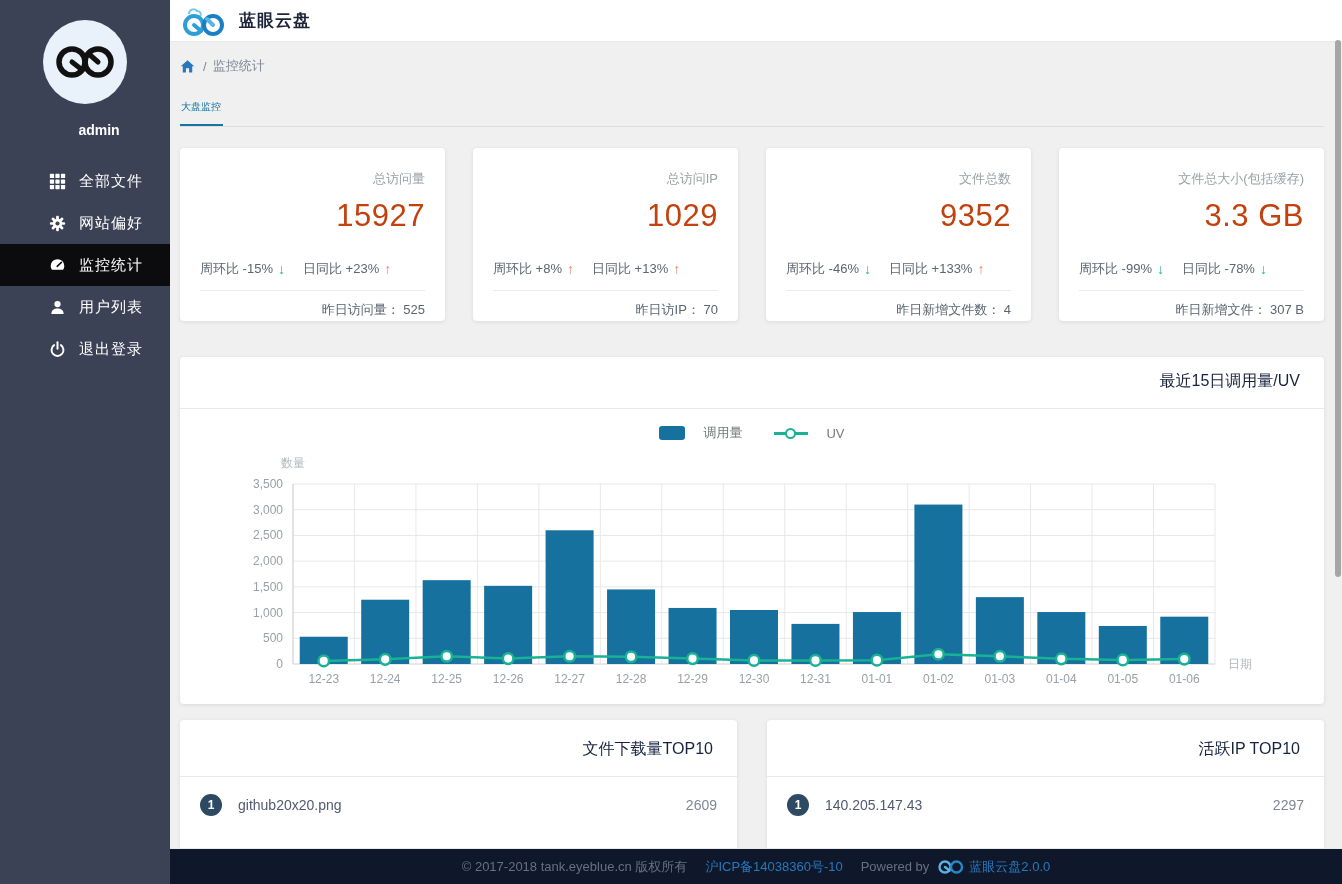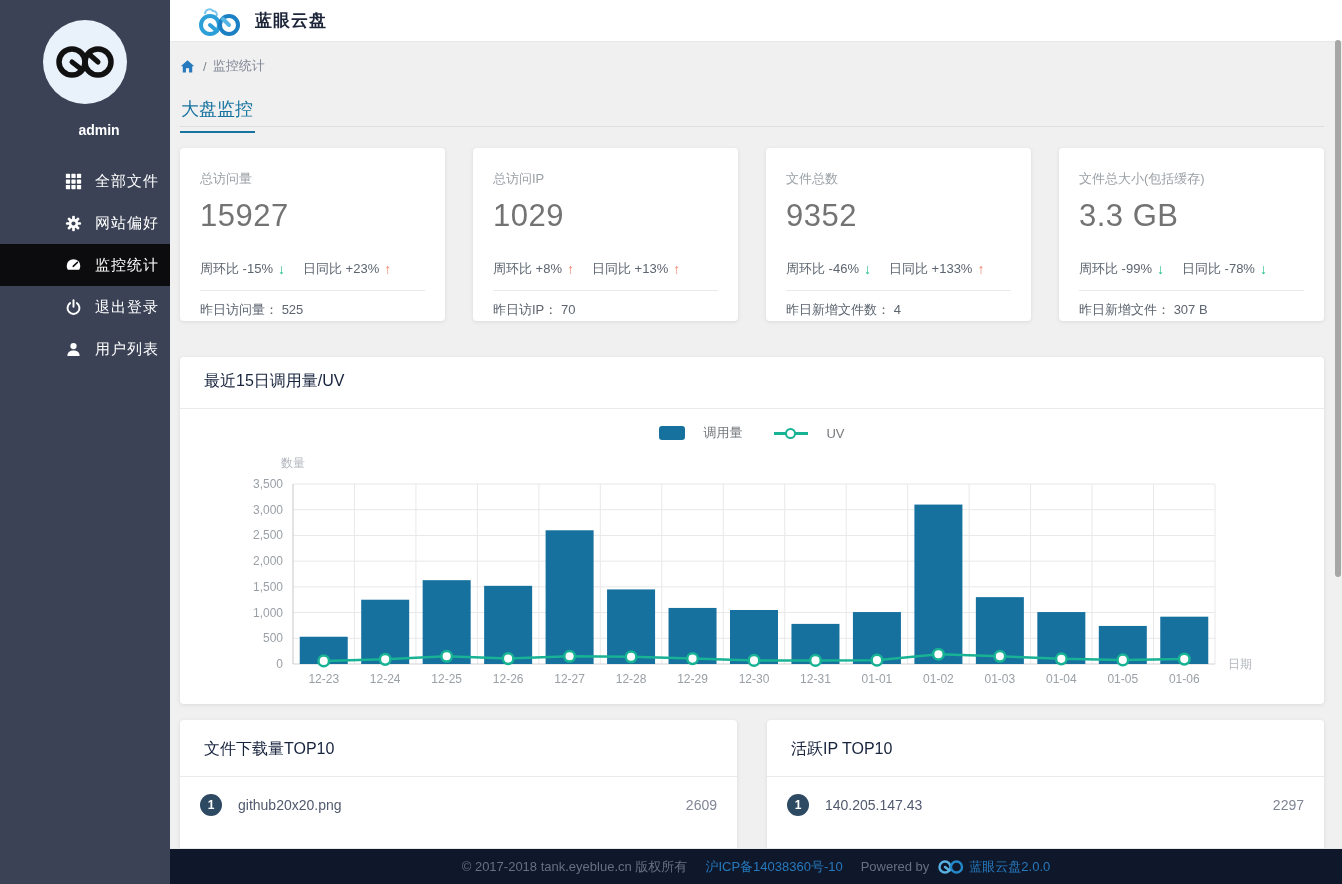--- a/index.html
+++ b/index.html
@@ -7,43 +7,43 @@
   body { font-family:"Liberation Sans","DejaVu Sans",sans-serif; font-size:14px; color:#515a6e; background:#f0f0f0; }
   svg text { font-family:"Liberation Sans","DejaVu Sans",sans-serif; }
   .page { position:relative; width:1342px; height:884px; overflow:hidden; background:#f0f0f0; }
 
   
   .sidebar { position:absolute; left:0; top:0; width:170px; height:884px; background:#3b4256; z-index:30; }
   .avatar-wrap { padding-top:20px; text-align:center; }
   .avatar { width:84px; height:84px; margin:0 auto; border-radius:50%; background:#e9f1fa; display:flex; align-items:center; justify-content:center; }
   .username { margin-top:18px; text-align:center; color:#fff; font-weight:bold; font-size:14px;margin-left:28px; }
   .menu { margin-top:22px; }
-  .mitem { height:42px; display:flex; align-items:center; padding-left:64px; color:#fff; cursor:pointer; position:relative; }
+  .mitem { height:42px; display:flex; align-items:center; padding-left:48px; color:#fff; cursor:pointer; position:relative; }
   .mitem.active { background:#0c0c0e; }
   .micon { width:18px; height:18px; display:inline-flex; align-items:center; justify-content:center; margin-right:13px; flex:none; }
   .mlabel { font-size:15px; letter-spacing:1px; white-space:nowrap; }
 
   
-  .header { position:absolute; left:170px; top:0; right:0; height:42px; background:#fff; border-bottom:1px solid #e8e8e8; display:flex; align-items:center; padding-left:27px; z-index:20; }
+  .header { position:absolute; left:170px; top:0; right:0; height:42px; background:#fff; border-bottom:1px solid #e8e8e8; display:flex; align-items:center; padding-left:11px; z-index:20; }
   .header-title { font-size:17px; font-weight:bold; color:#1c2438; margin-left:12px; letter-spacing:1px; }
 
   
   .main { position:absolute; left:170px; top:43px; right:0; bottom:0; overflow:hidden; padding:0 18px 0 10px; }
   .breadcrumb { margin-top:14px; display:flex; align-items:center; color:#808695; font-size:13px; }
   .breadcrumb .sep { margin:0 6px 0 8px; color:#808695; }
   .crumb-cur { color:#808695; }
 
   .tabbar { margin-top:22px; position:relative; height:30px; border-bottom:1px solid #dcdee2; }
-  .tab { display:inline-block; font-size:18px; color:#17739f; padding:0 2px 10px 1px; border-bottom:2px solid #17739f; cursor:pointer; }
+  .tab { display:inline-block; font-size:10px; color:#17739f; padding:0 2px 10px 1px; border-bottom:2px solid #17739f; cursor:pointer; }
 
   .cards-row { display:flex; gap:28px; margin-top:21px; }
-  .card { background:#fff; border-radius:4px; box-shadow:0 1px 4px rgba(0,0,0,.09); }
+  .card { background:#fff; border-radius:4px; box-shadow:0 1px 4px rgba(0,0,0,.09);text-align:right; }
   .stat { flex:1; height:173px; padding:22px 20px 0 20px; }
   .s-label { font-size:13px; color:#9aa0a6; }
-  .s-num { font-size:31px; color:#737373; margin-top:10px; letter-spacing:.5px; }
+  .s-num { font-size:31px; color:#c2410c; margin-top:10px; letter-spacing:.5px; }
   .s-trends { margin-top:26px; font-size:13px; color:#5c6570; display:flex; align-items:center; }
   .t2 { margin-left:18px; }
   .arrow { font-weight:bold; font-size:14px; margin-left:5px; }
   .arrow.up { color:#f0826a; }
   .arrow.down { color:#20c084; }
   .s-foot { margin-top:12px; border-top:1px solid #e8eaec; padding-top:10px; font-size:13px; color:#5c6570; }
 
   .chart-card { margin-top:36px; }
   .chart-head { height:52px; line-height:48px; padding:0 24px; font-size:16px; color:#17233d; border-bottom:1px solid #e8eaec; }
   .legend { display:flex; justify-content:center; align-items:center; gap:18px; height:42px; padding-top:6px; }
@@ -126,35 +126,35 @@
         <span class="micon">
           <svg viewBox="0 0 20 20" width="17" height="17">
               <path d="M10 2.5 A 8 8 0 0 0 2 10.5 A 8 8 0 0 0 3.4 15 L 16.6 15 A 8 8 0 0 0 18 10.5 A 8 8 0 0 0 10 2.5 Z" fill="#fff"></path>
               <line x1="9.6" y1="11" x2="14.6" y2="6.3" stroke="#0c0c0e" stroke-width="1.8" stroke-linecap="round"></line>
             </svg>
         </span>
         <span class="mlabel">监控统计</span>
       </div>
       <div class="mitem">
         <span class="micon">
+          <svg viewBox="0 0 20 20" width="17" height="17" fill="#fff">
+              <circle cx="10" cy="6" r="3.7"></circle>
+              <path d="M2.8 17.5 c0-4.1 3.2-6.2 7.2-6.2 s7.2 2.1 7.2 6.2 z"></path>
+            </svg>
+        </span>
+        <span class="mlabel">用户列表</span>
+      </div>
+      <div class="mitem">
+        <span class="micon">
           <svg viewBox="0 0 20 20" width="17" height="17">
               <path d="M6 4.8 A 7 7 0 1 0 14 4.8" fill="none" stroke="#fff" stroke-width="2.3" stroke-linecap="round"></path>
               <line x1="10" y1="1.5" x2="10" y2="9" stroke="#fff" stroke-width="2.3" stroke-linecap="round"></line>
             </svg>
         </span>
         <span class="mlabel">退出登录</span>
-      </div>
-      <div class="mitem">
-        <span class="micon">
-          <svg viewBox="0 0 20 20" width="17" height="17" fill="#fff">
-              <circle cx="10" cy="6" r="3.7"></circle>
-              <path d="M2.8 17.5 c0-4.1 3.2-6.2 7.2-6.2 s7.2 2.1 7.2 6.2 z"></path>
-            </svg>
-        </span>
-        <span class="mlabel">用户列表</span>
       </div>
     </nav>
   </div>
 
   <div class="header">
     <svg width="46" height="32" viewBox="0 0 46 32">
       <path d="M8 9 a4.5 4.5 0 0 1 8-3 a3.5 3.5 0 0 1 3.5 5" fill="none" stroke="#79c6ea" stroke-width="2"></path>
       <circle cx="13" cy="20" r="9" fill="none" stroke="#2d9fd8" stroke-width="4"></circle>
       <circle cx="32" cy="20" r="9" fill="none" stroke="#1b7fc4" stroke-width="4"></circle>
       <line x1="13" y1="20" x2="20" y2="26" stroke="#2d9fd8" stroke-width="4" stroke-linecap="round"></line>

